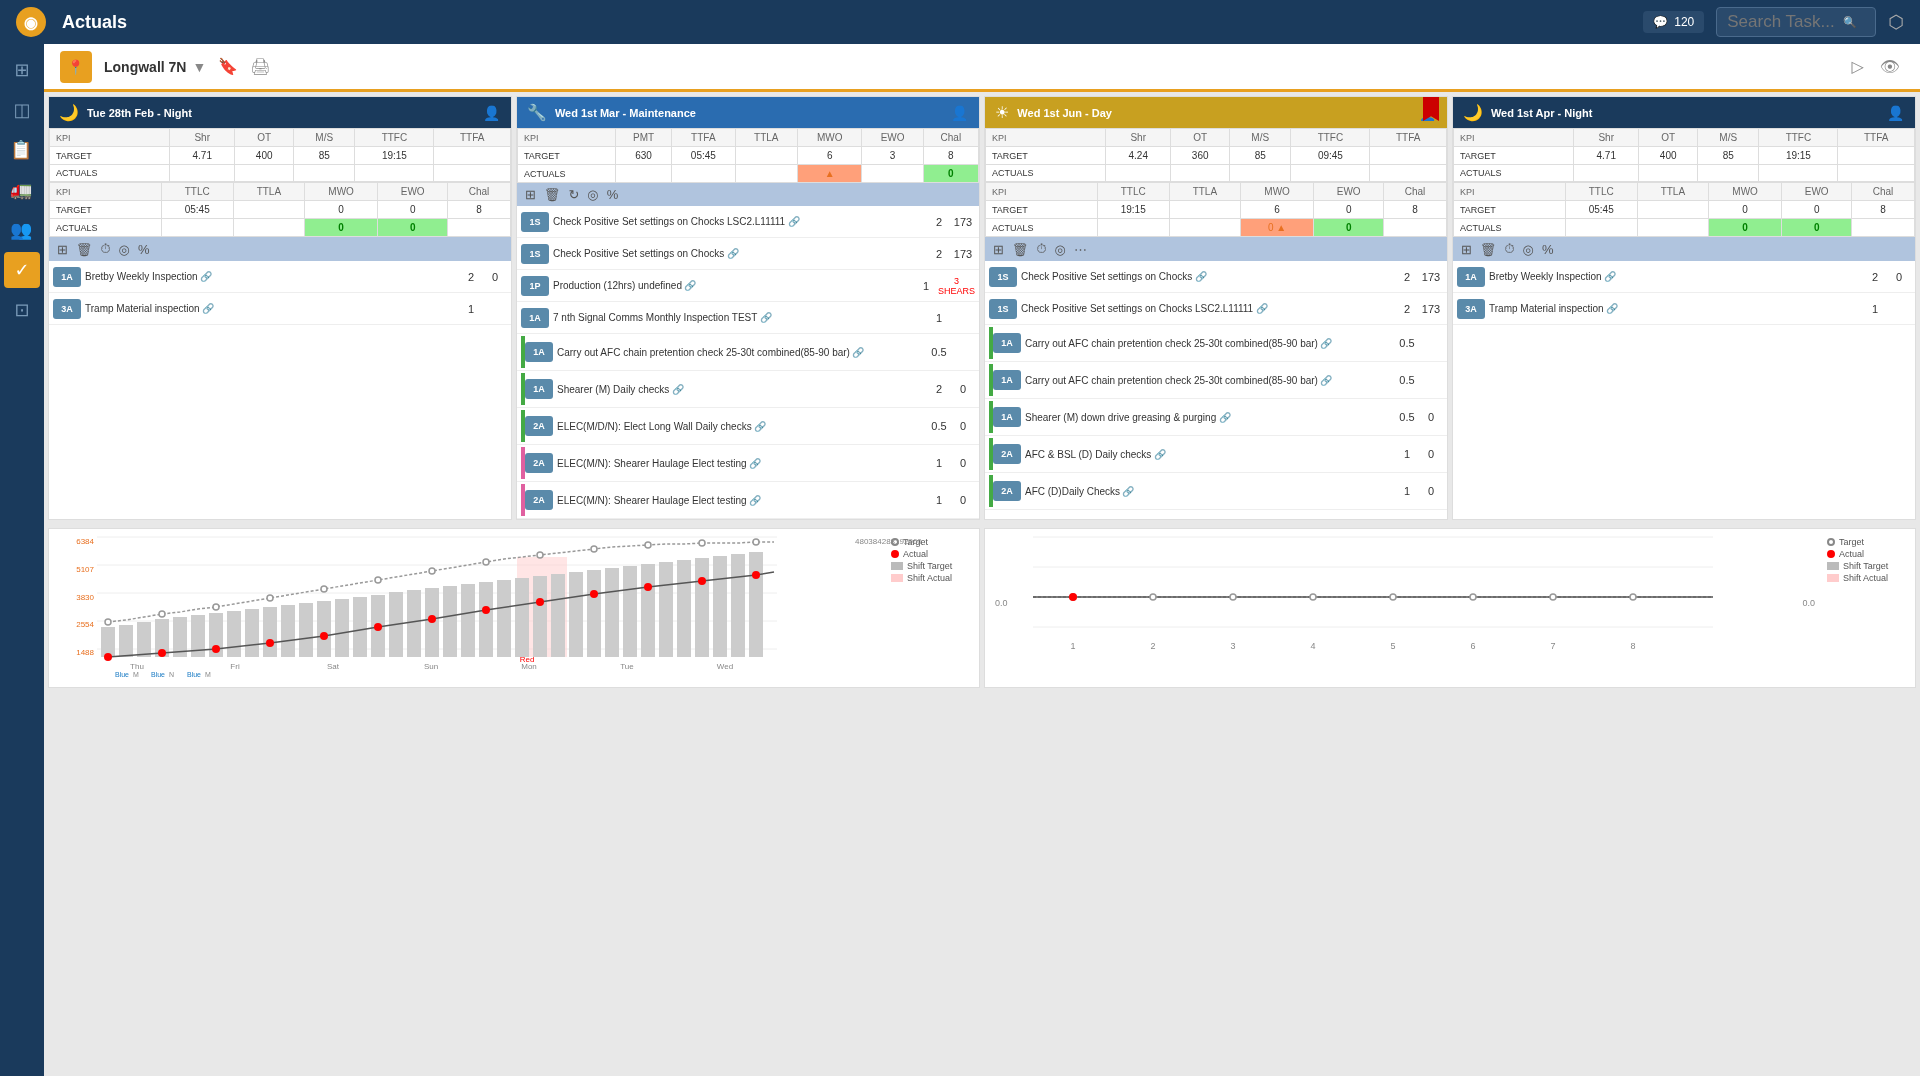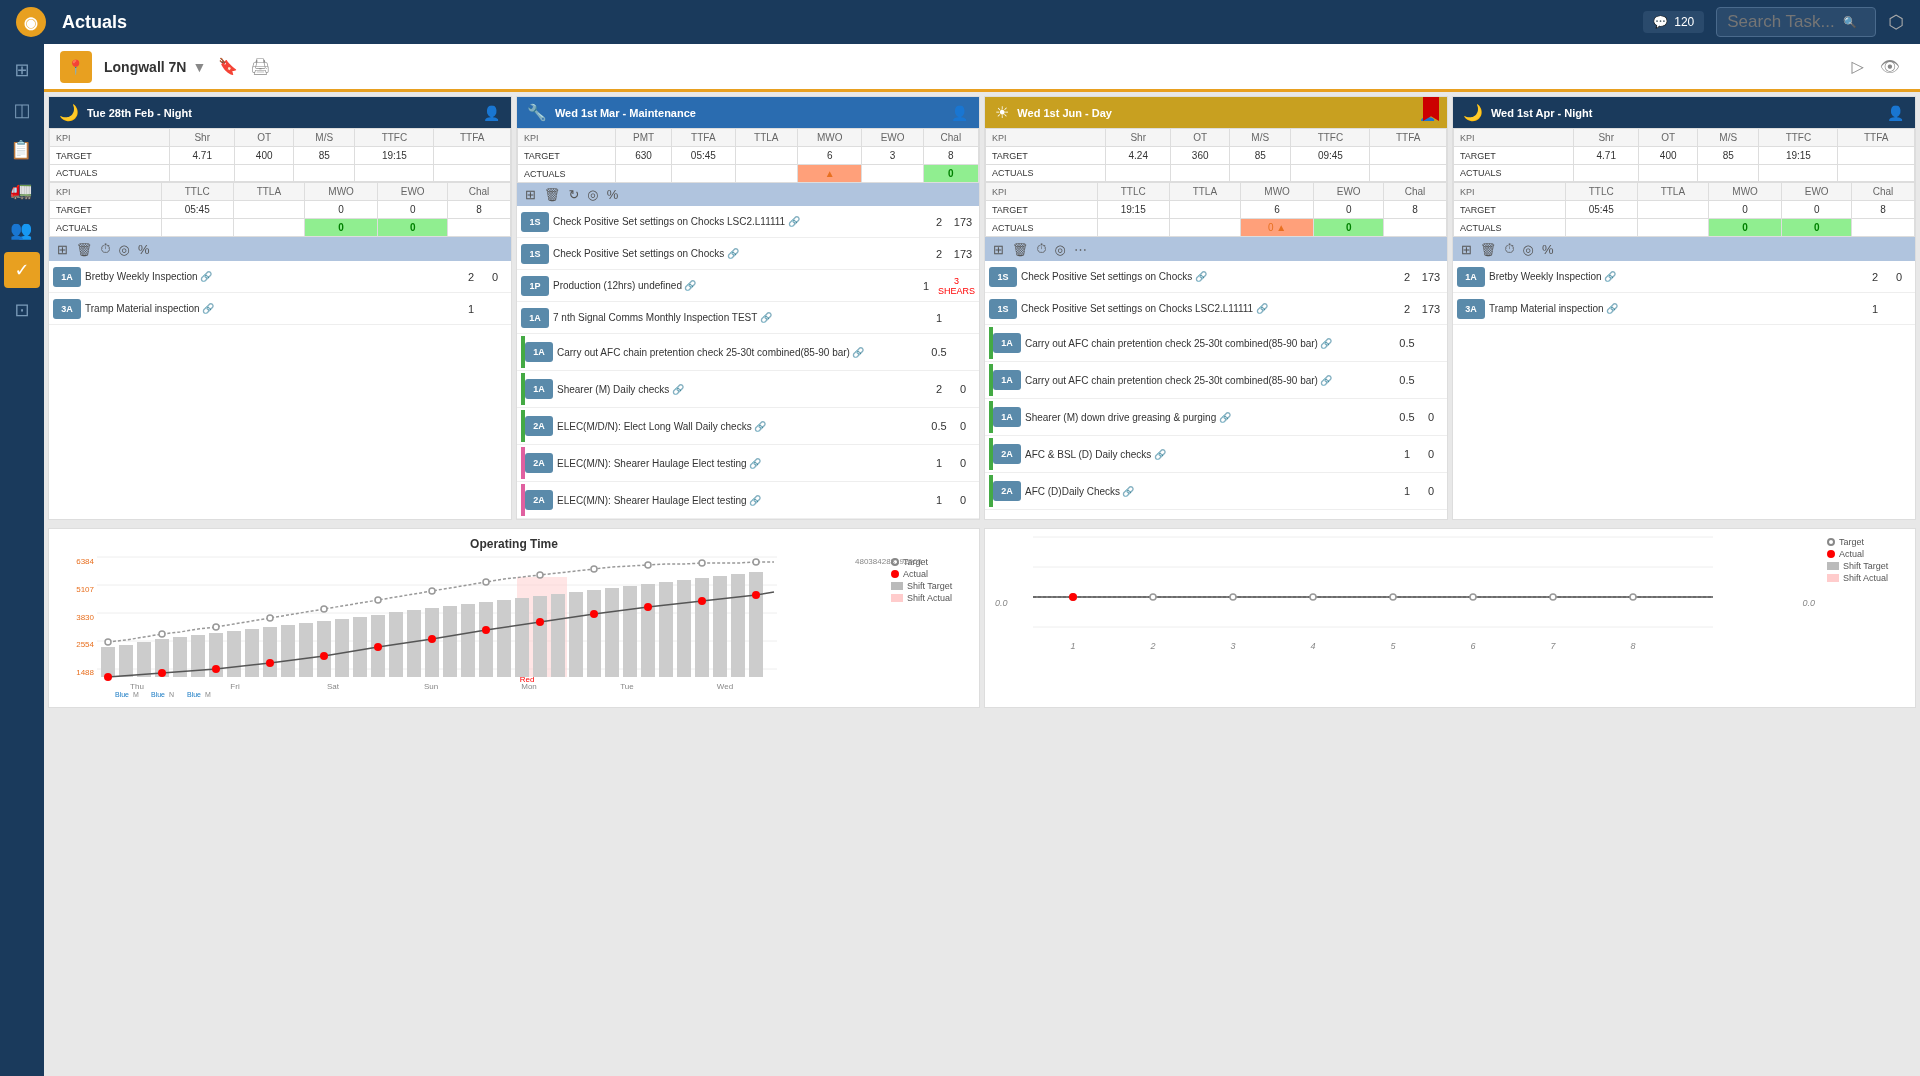--- a/index.html
+++ b/index.html
@@ -659,21 +659,20 @@
         <span class="task-num">1</span>
         <span class="task-num"></span>
       </div>
     </div>
 
   </div>
 
   <div class="charts-area">
 
     <div class="chart-panel">
-      <div class="chart-title">Operating Time</div>
       <div class="chart-container">
         <div class="chart-left" style="position:relative; margin-left:40px; margin-right:32px;">
           
           <div style="position:absolute;left:-38px;top:0;height:120px;display:flex;flex-direction:column;justify-content:space-between;font-size:8px;color:#e87020;text-align:right;width:35px;">
             <span>6384</span>
             <span>5107</span>
             <span>3830</span>
             <span>2554</span>
             <span>1488</span>
           </div>
@@ -801,21 +800,21 @@
           <div class="legend-item">
             <div class="legend-rect" style="background:#ffcccc;"></div>
             <span>Shift Actual</span>
           </div>
         </div>
       </div>
     </div>
 
     <div class="chart-panel">
       <div class="chart-container">
-        <div class="chart-left" style="position:relative; margin-left:40px; margin-right:32px;font-style:italic;">
+        <div class="chart-left" style="position:relative; margin-left:40px; margin-right:32px;">
           <div style="position:absolute;left:-38px;top:50%;font-size:9px;color:#888;">0.0</div>
           <div style="position:absolute;right:-28px;top:50%;font-size:9px;color:#888;">0.0</div>
           <svg width="680" height="120">
 
             <line x1="0" y1="0" x2="680" y2="0" stroke="#eee" stroke-width="1"></line>
             <line x1="0" y1="30" x2="680" y2="30" stroke="#eee" stroke-width="1"></line>
             <line x1="0" y1="60" x2="680" y2="60" stroke="#eee" stroke-width="1"></line>
             <line x1="0" y1="90" x2="680" y2="90" stroke="#eee" stroke-width="1"></line>
 
             <line x1="0" y1="60" x2="680" y2="60" stroke="#999" stroke-width="1.5" stroke-dasharray="3,2"></line>

